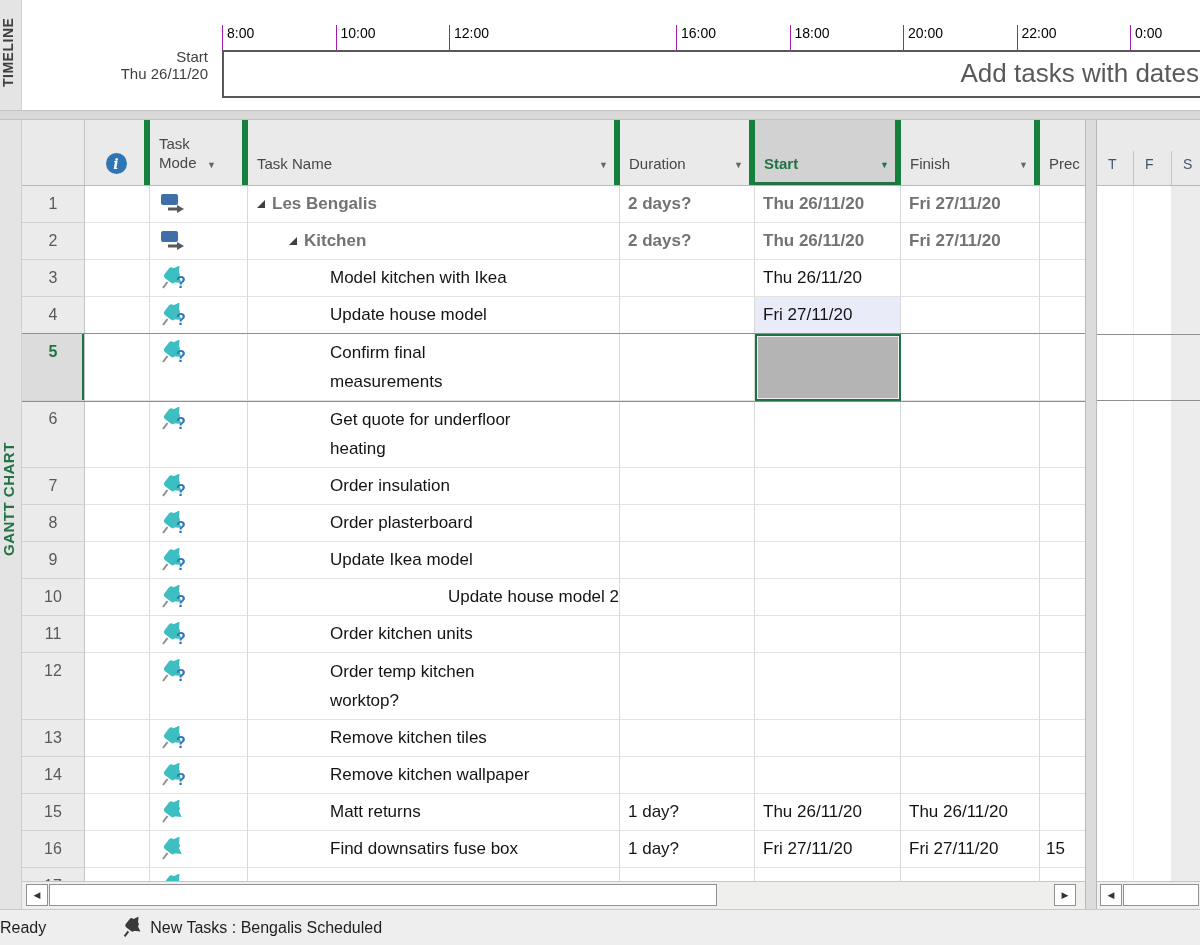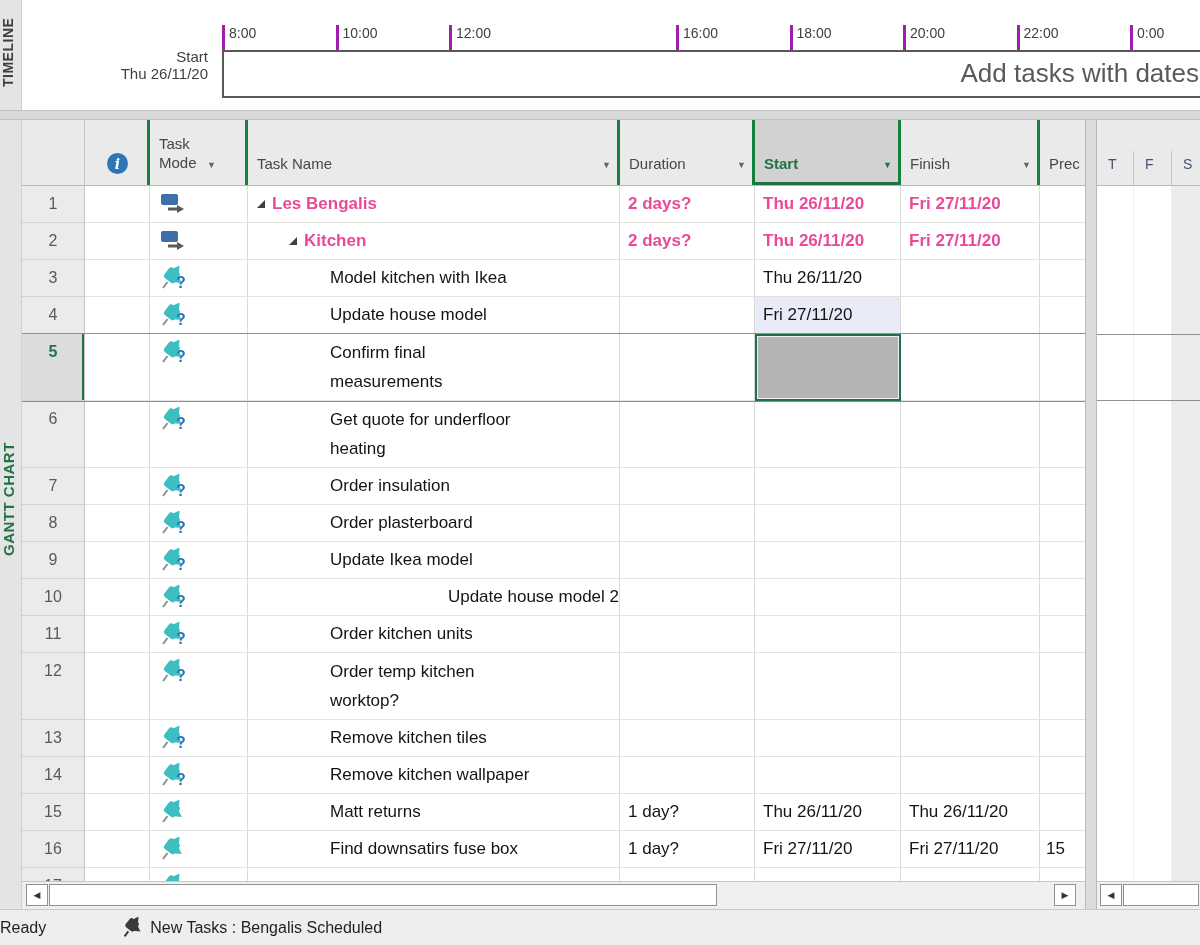--- a/index.html
+++ b/index.html
@@ -8,36 +8,36 @@
 
   
   .left-strip{position:absolute;left:0;top:0;width:22px;height:909px;background:#e4e4e4;border-right:1px solid #cfcfcf;box-sizing:border-box}
   .vlabel{position:absolute;left:0;width:21px;writing-mode:vertical-rl;transform:rotate(180deg);
           font-weight:bold;letter-spacing:.5px;text-align:center}
   .timeline-vlabel{top:0;height:105px;font-size:14px;color:#3f3f3f}
   .gantt-vlabel{top:372px;height:255px;font-size:15px;color:#217346}
 
   
   .timeline-pane{position:absolute;left:22px;top:0;width:1178px;height:110px;background:#fff}
-  .tl-tick{position:absolute;top:25px;height:25px;border-left:3px solid #a21caf;padding-left:4px;
-           font-size:14px;color:#404040;box-sizing:border-box}
+  .tl-tick{position:absolute;top:25px;height:25px;border-left:1px solid #a21caf;padding-left:4px;
+           font-size:14px;color:#000000;box-sizing:border-box}
   .tl-box{position:absolute;left:200px;top:50px;width:985px;height:48px;background:#fff;
           border:2px solid #595959;border-right:none;box-sizing:border-box}
   .tl-hint{position:absolute;right:8px;top:6px;font-size:26px;color:#595959;white-space:nowrap}
   .tl-start{position:absolute;left:0;top:48px;width:186px;text-align:right;font-size:15px;
             color:#3f3f3f;line-height:17px}
 
   
   .hsplit{position:absolute;left:0;top:110px;width:1200px;height:10px;background:#d8d8d8;
           border-top:1px solid #c2c2c2;border-bottom:1px solid #c2c2c2;box-sizing:border-box}
 
   
   .thead{position:absolute;left:22px;top:120px;width:1063px;height:66px;background:#eaeaea;
          border-bottom:1px solid #b8b8b8;box-sizing:border-box}
-  .hcell{position:absolute;top:0;height:65px;box-sizing:border-box;border-right:3px solid #15803d;
+  .hcell{position:absolute;top:0;height:65px;box-sizing:border-box;border-right:6px solid #15803d;
          display:flex;align-items:flex-end;padding:0 6px 13px 9px;font-size:15px;color:#474747;overflow:hidden}
   .h-num{left:0;width:63px;border-right:1px solid #c4c4c4}
   .h-info{left:63px;width:65px;justify-content:center;padding-bottom:11px}
   .h-mode{left:128px;width:98px}
   .h-name{left:226px;width:372px}
   .h-dur{left:598px;width:135px}
   .h-start{left:733px;width:146px;background:#d2d2d2;box-shadow:inset 0 -3px 0 #217346;
            color:#217346;font-weight:bold}
   .h-fin{left:879px;width:139px}
   .h-pred{left:1018px;width:45px;border-right:none;white-space:nowrap}
@@ -58,21 +58,21 @@
   .row.tall .cell{line-height:29px;padding-top:4px}
   .c-num{width:63px;background:#ebebeb;border-right:1px solid #c4c4c4;border-bottom:1px solid #d2d2d2;
          color:#595959;font-size:16px;text-align:center;position:relative;line-height:36px !important;padding-top:0 !important}
   .c-info{width:65px}
   .c-mode{width:98px;padding-top:0 !important}
   .c-name{width:372px;white-space:pre-line}
   .c-dur{width:135px;padding-left:8px}
   .c-start{width:146px;padding-left:8px}
   .c-fin{width:139px;padding-left:8px}
   .c-pred{width:45px;padding-left:6px;border-right:none}
-  .row.b .c-name,.row.b .c-dur,.row.b .c-start,.row.b .c-fin{font-weight:bold;color:#ec4899}
+  .row.b .c-name,.row.b .c-dur,.row.b .c-start,.row.b .c-fin{font-weight:bold;color:#737373}
   .c-start.highlight{background:#e9ecf8}
   .c-start.sel{background:#b4b4b4;border:2px solid #1e7145;box-shadow:inset 0 0 0 1px #f0f0f0}
   .row.selected{box-shadow:0 -1px 0 #8f8f8f,0 1px 0 #8f8f8f;z-index:2}
   .row.selected .c-num{background:#dcdcdc;color:#217346;font-weight:bold}
   .row.selected .c-num::after{content:"";position:absolute;right:-1px;top:0;bottom:0;width:3px;background:#1e7145}
   .mode-icon{display:block;margin:6px 0 0 10px;width:30px;height:26px}
   .tri{display:inline-block;margin-right:6px}
 
   
   .vsplit{position:absolute;left:1085px;top:120px;width:12px;height:789px;background:#dcdcdc;

